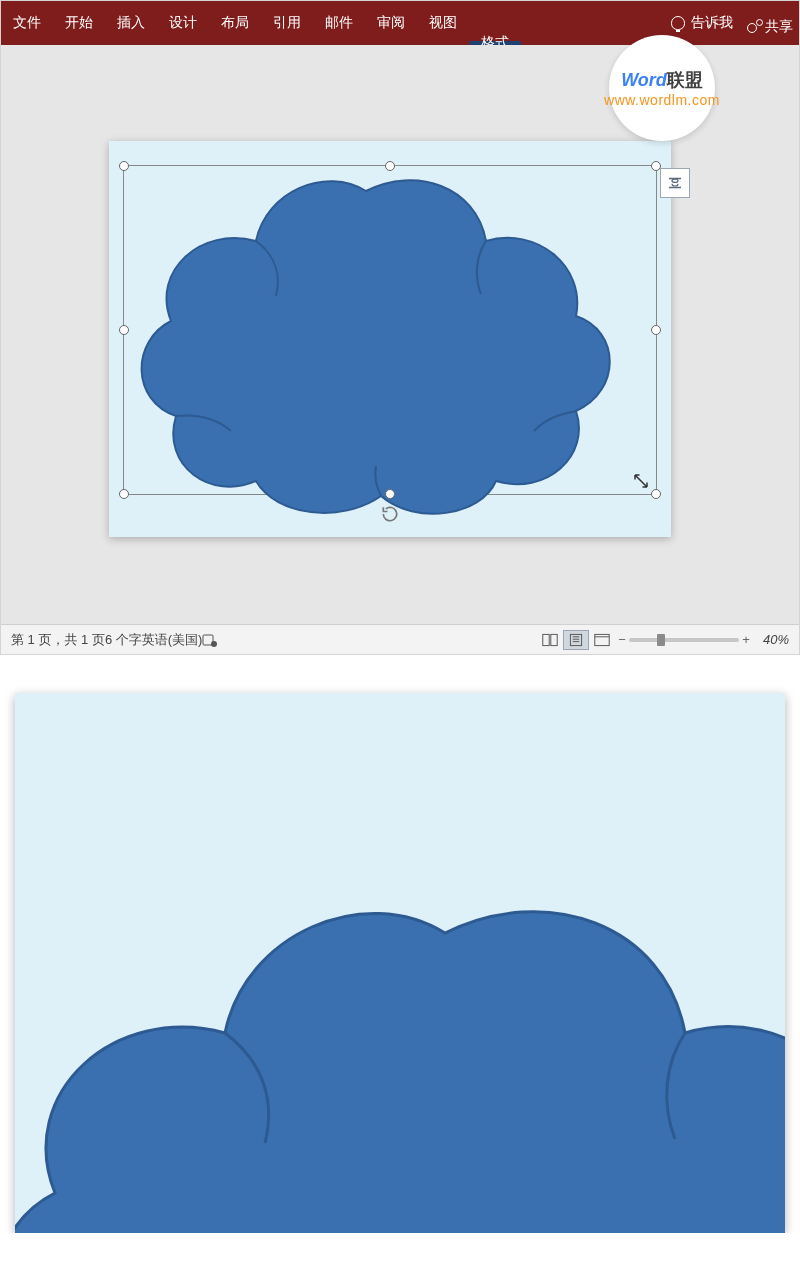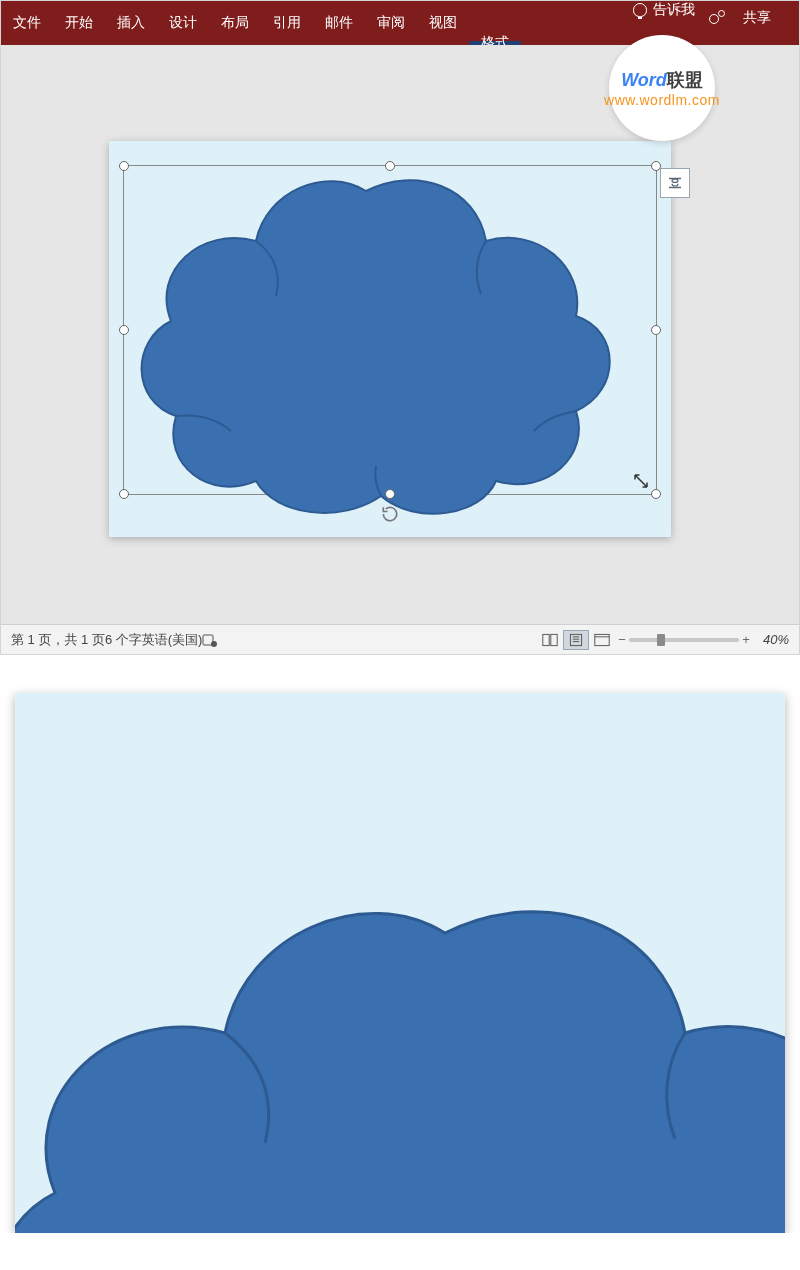--- a/index.html
+++ b/index.html
@@ -4,24 +4,24 @@
 <style>
   * { box-sizing: border-box; margin: 0; padding: 0; }
   body { font-family: "Microsoft YaHei", "Segoe UI", sans-serif; background: #fff; width: 800px; }
 
   
   .app { width: 800px; height: 655px; background: #e6e6e6; position: relative; overflow: hidden; border: 1px solid #d4d4d4; }
 
   .ribbon { height: 44px; background: #7f1d1d; display: flex; align-items: stretch; color: #fff; font-size: 14px; position: relative; }
   .tab { padding: 0 12px; display: flex; align-items: center; cursor: pointer; white-space: nowrap; }
   .tab.active { background: #204072; margin-top: 40px; }
-  .ribbon-right { position: absolute; right: 0; top: 0; height: 100%; display: flex; align-items: flex-start; gap: 14px; padding-right: 28px; }
+  .ribbon-right { position: absolute; right: 0; top: 0; height: 100%; display: flex; align-items: center; gap: 14px; padding-right: 6px; }
   .bulb { width: 14px; height: 14px; border: 1.5px solid #fff; border-radius: 50% 50% 45% 45%; position: relative; }
   .bulb::after { content: ""; position: absolute; bottom: -3px; left: 4px; width: 4px; height: 2px; background: #fff; }
-  .share { display: flex; align-items: center; gap: 20px; margin-top: 8px; }
+  .share { display: flex; align-items: center; gap: 4px; margin-top: 8px; }
   .share-icon { width: 14px; height: 14px; position: relative; }
   .share-icon::before { content: ""; position: absolute; width: 8px; height: 8px; border: 1.5px solid #fff; border-radius: 50%; left: 0; top: 3px; }
   .share-icon::after { content: ""; position: absolute; width: 5px; height: 5px; border: 1.5px solid #fff; border-radius: 50%; right: -2px; top: -1px; }
 
   
   .badge { position: absolute; top: 34px; right: 84px; width: 106px; height: 106px; background: #fff; border-radius: 50%; display: flex; flex-direction: column; align-items: center; justify-content: center; box-shadow: 0 2px 6px rgba(0,0,0,0.15); z-index: 50; }
   .badge-main { font-weight: bold; font-size: 18px; }
   .badge-main .w { color: #3b82f6; font-style: italic; }
   .badge-main .cn { color: #404040; }
   .badge-sub { font-size: 14px; color: #f7941d; letter-spacing: 0.5px; }

